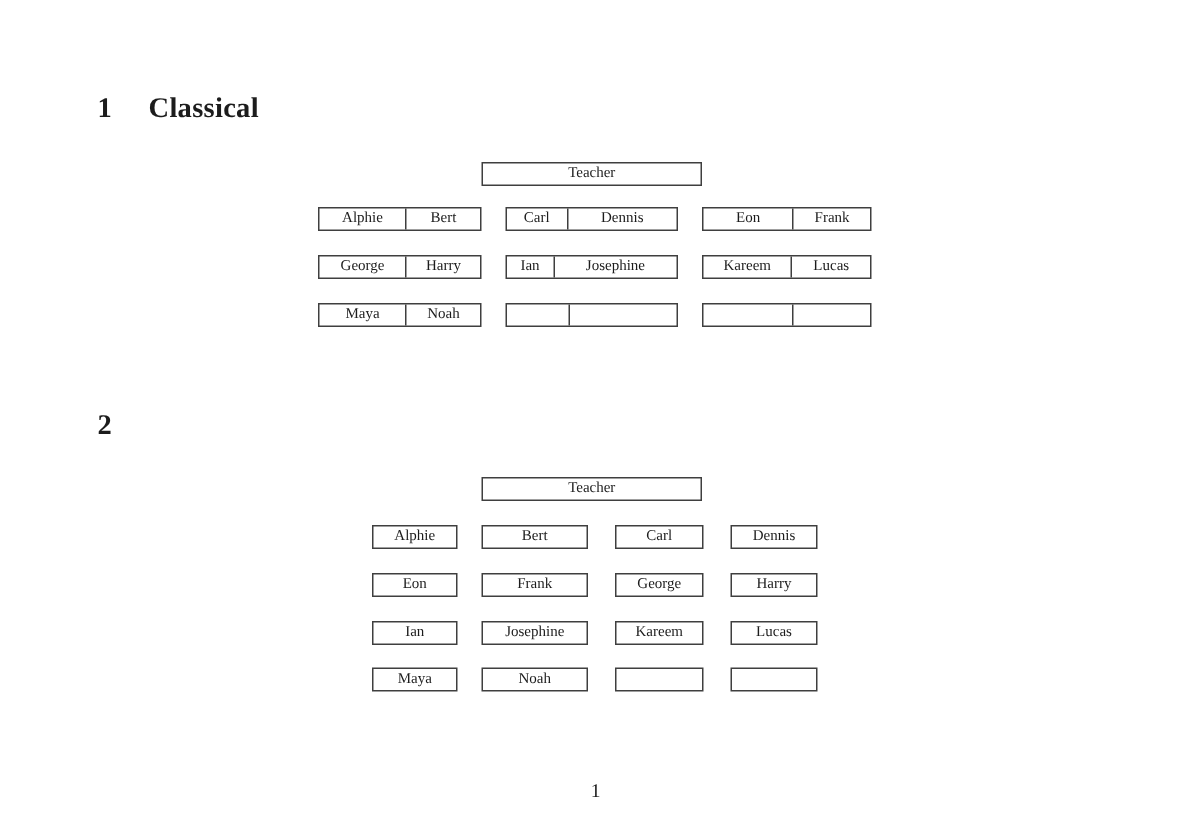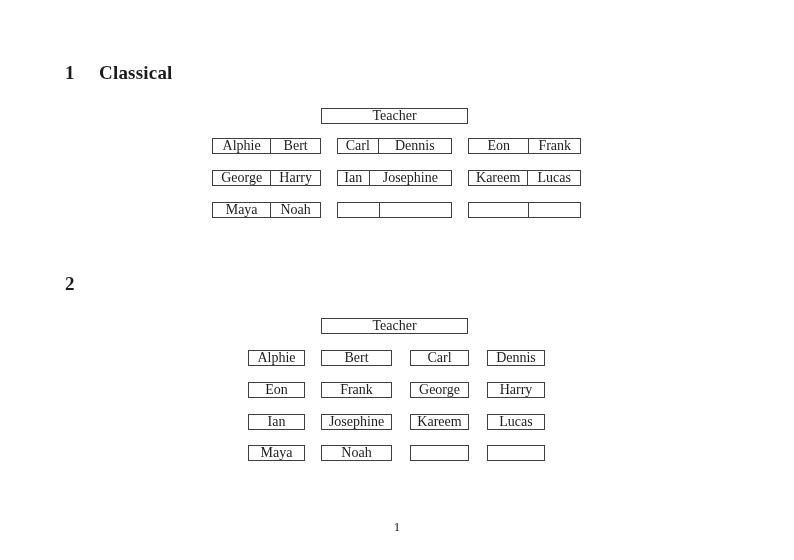--- a/index.html
+++ b/index.html
@@ -24,21 +24,21 @@
   .heading .sec-num{display:inline-block;width:34px;}
   #heading-1{left:65px;top:63px;}
   #heading-2{left:65px;top:274px;}
 
   
   .box{
     position:absolute;
     box-sizing:border-box;
     border:1px solid #3f3f3f;
     height:16px;
-    font-size:14px;
+    font-size:10px;
     line-height:14px;
     text-align:center;
     background:#ffffff;
   }
 
   
   .teacher{left:321px;width:147px;}
   #teacher-1{top:108px;}
   #teacher-2{top:318px;}
 

